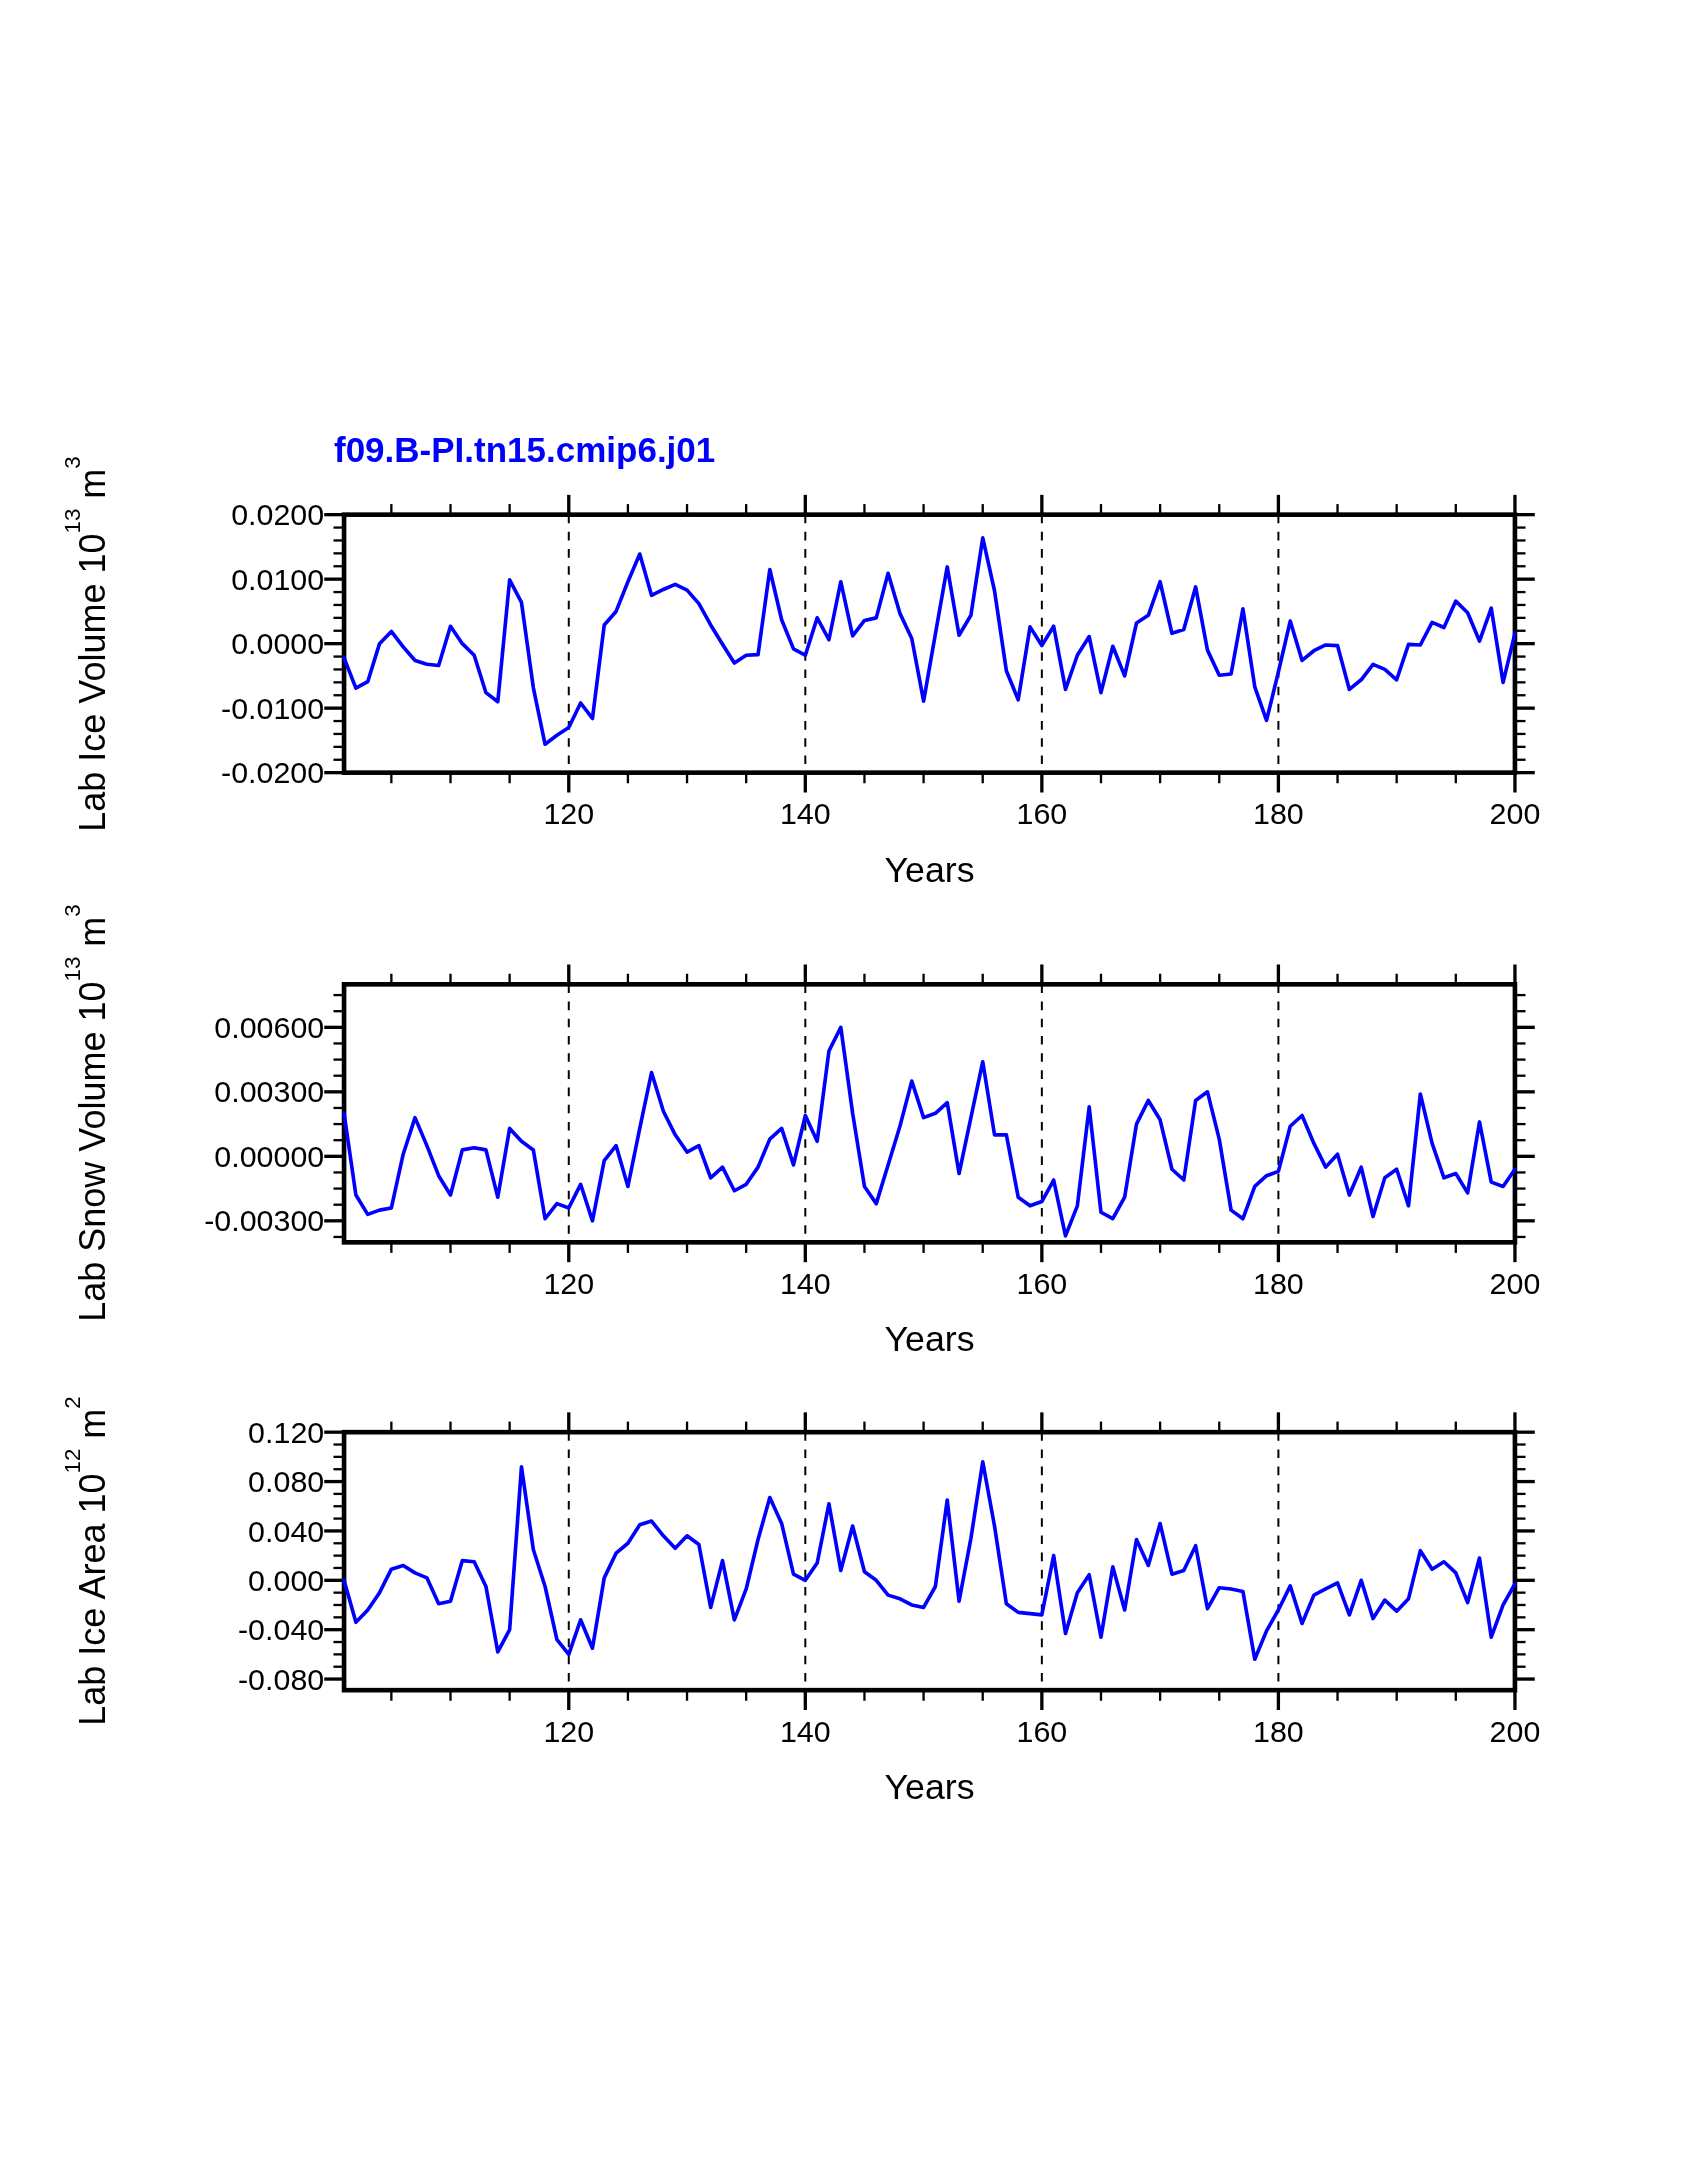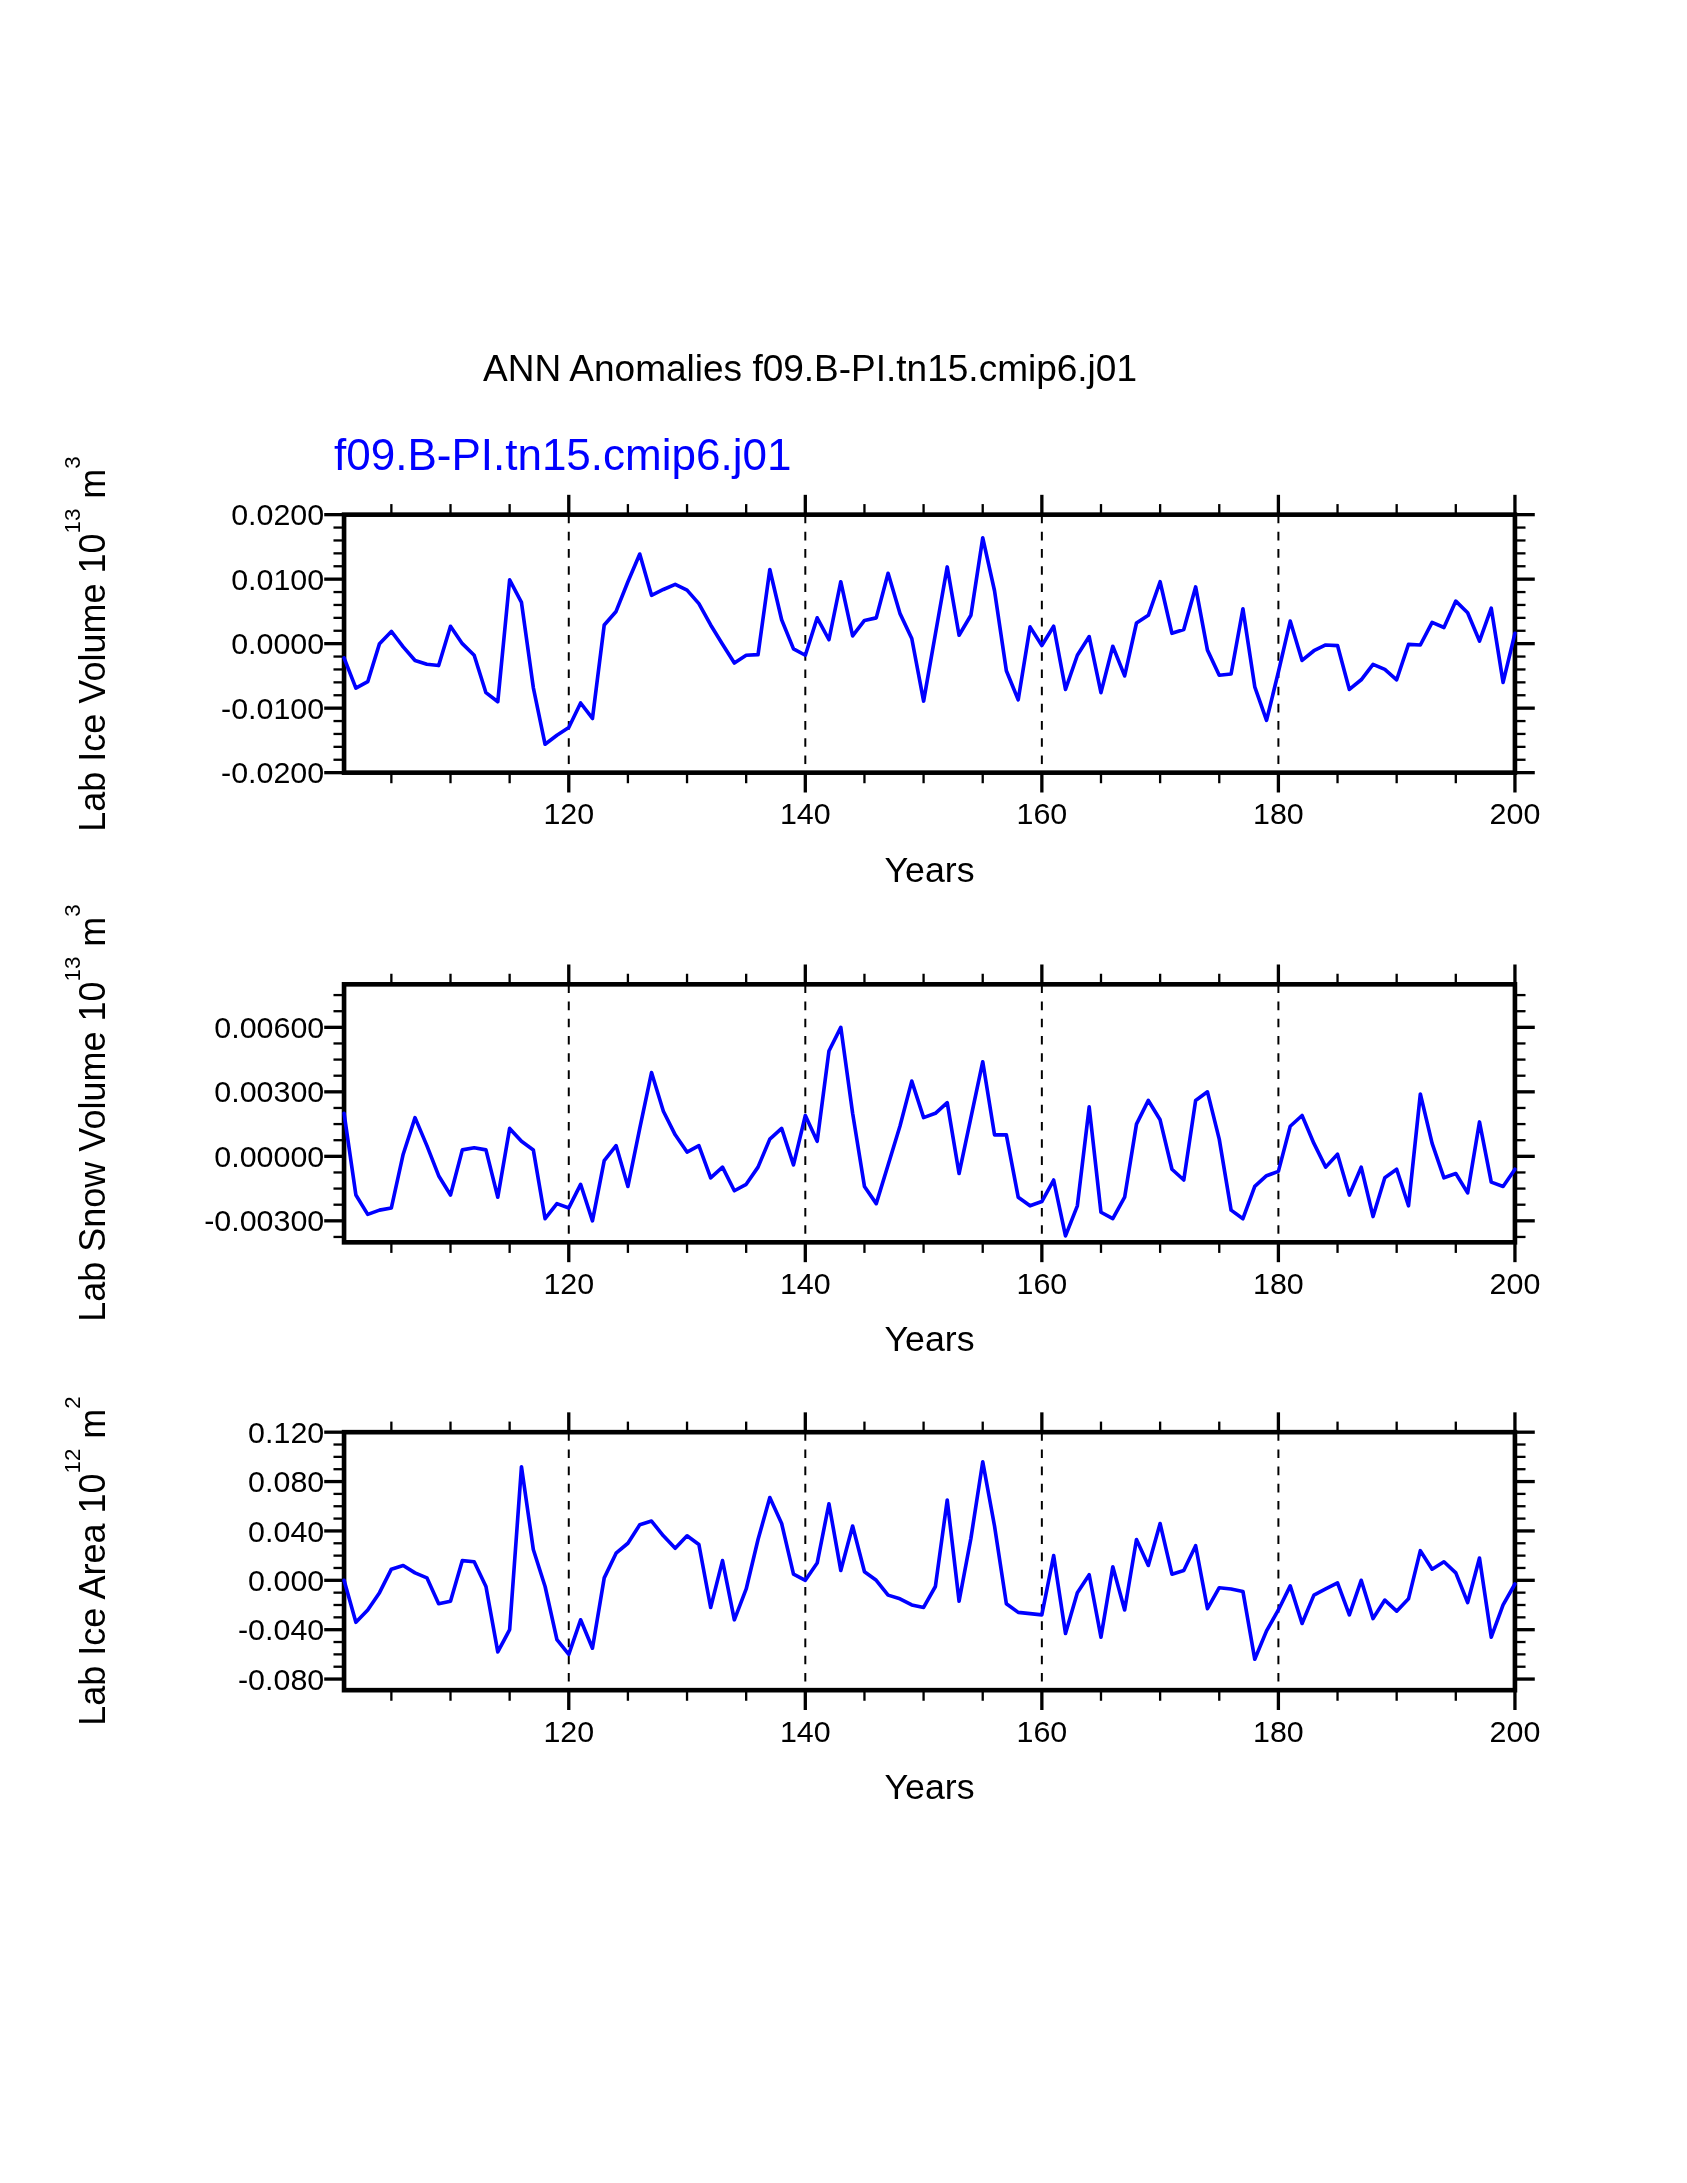--- a/index.html
+++ b/index.html
@@ -1,31 +1,30 @@
 <!DOCTYPE html>
 <html style="font-size:10.6px"><head>
 <meta charset="utf-8">
 <style>
   html,body{margin:0;padding:0;background:#ffffff;}
   #canvas{position:relative;width:1687px;height:2183px;background:#ffffff;
           font-family:"Liberation Sans", sans-serif;color:#000;overflow:hidden;}
   #page-title{position:absolute;left:810px;top:348px;transform:translateX(-50%);
           font-size:37px;white-space:nowrap;color:#000;}
-  #legend-label{position:absolute;left:334px;top:430px;font-size:44px;font-weight:normal;
+  #legend-label{position:absolute;left:334px;top:430px;font-size:35px;font-weight:bold;
           color:#0000ff;white-space:nowrap;}
   .ylab{position:absolute;white-space:nowrap;font-size:36px;color:#000;
         transform:translate(-50%,-50%) rotate(-90deg);}
   .ylab sup{font-size:0.62em;position:relative;top:-0.55em;}
   #plots{position:absolute;left:0;top:0;}
 </style>
 </head>
 <body>
 
 <div id="canvas">
-  <div id="page-title">ANN Anomalies f09.B-PI.tn15.cmip6.j01</div>
   <div id="legend-label">f09.B-PI.tn15.cmip6.j01</div>
 
   <div class="ylab" style="left:93px;top:644px;"><span>Lab Ice Volume 10</span><sup>13</sup><span> m</span><sup>3</sup></div>
 
   <div class="ylab" style="left:93px;top:1113px;"><span>Lab Snow Volume 10</span><sup>13</sup><span> m</span><sup>3</sup></div>
 
   <div class="ylab" style="left:93px;top:1561px;"><span>Lab Ice Area 10</span><sup>12</sup><span> m</span><sup>2</sup></div>
 
   <svg id="plots" width="1687" height="2183" viewBox="0 0 2550 3300">
       <g>

